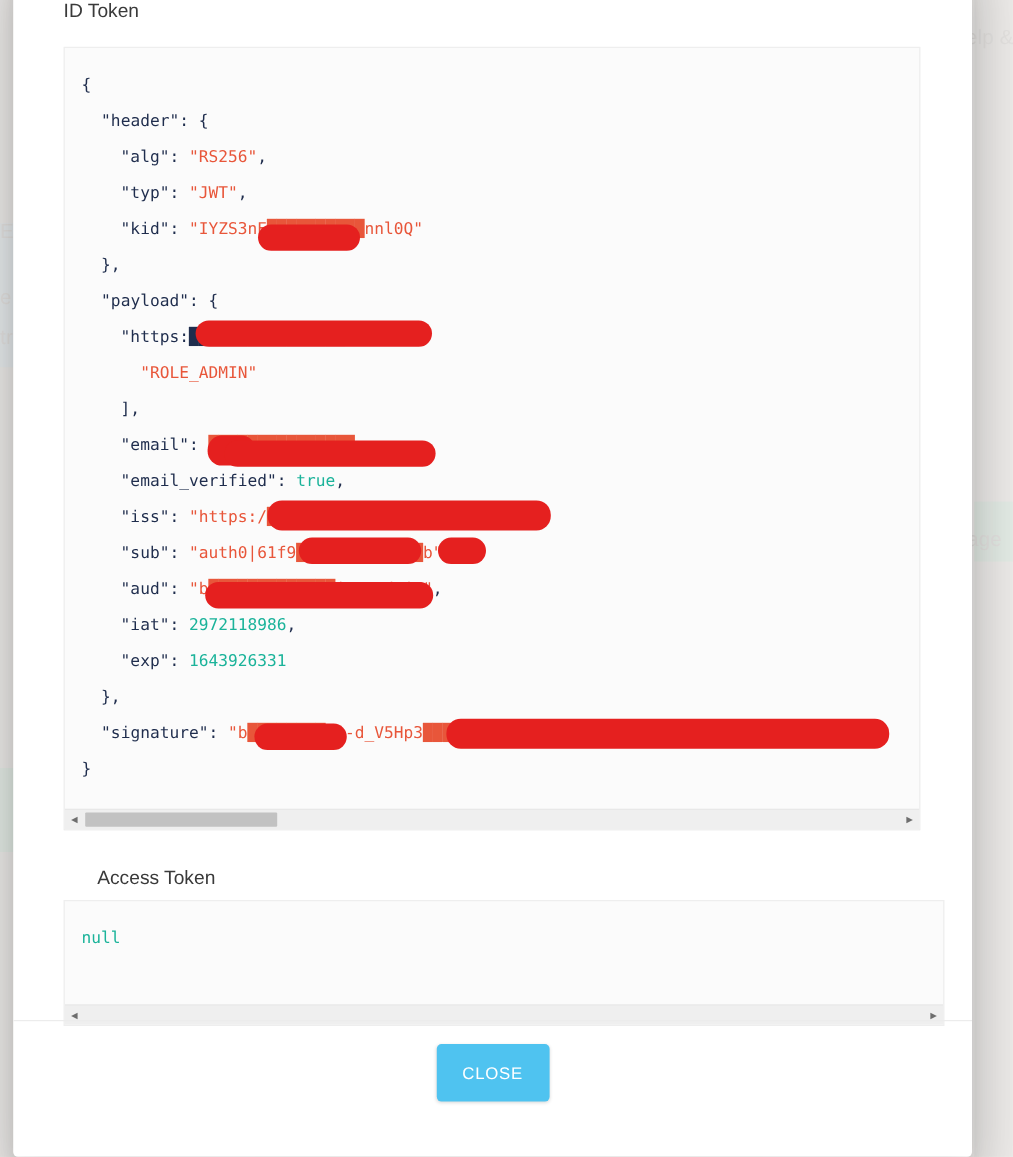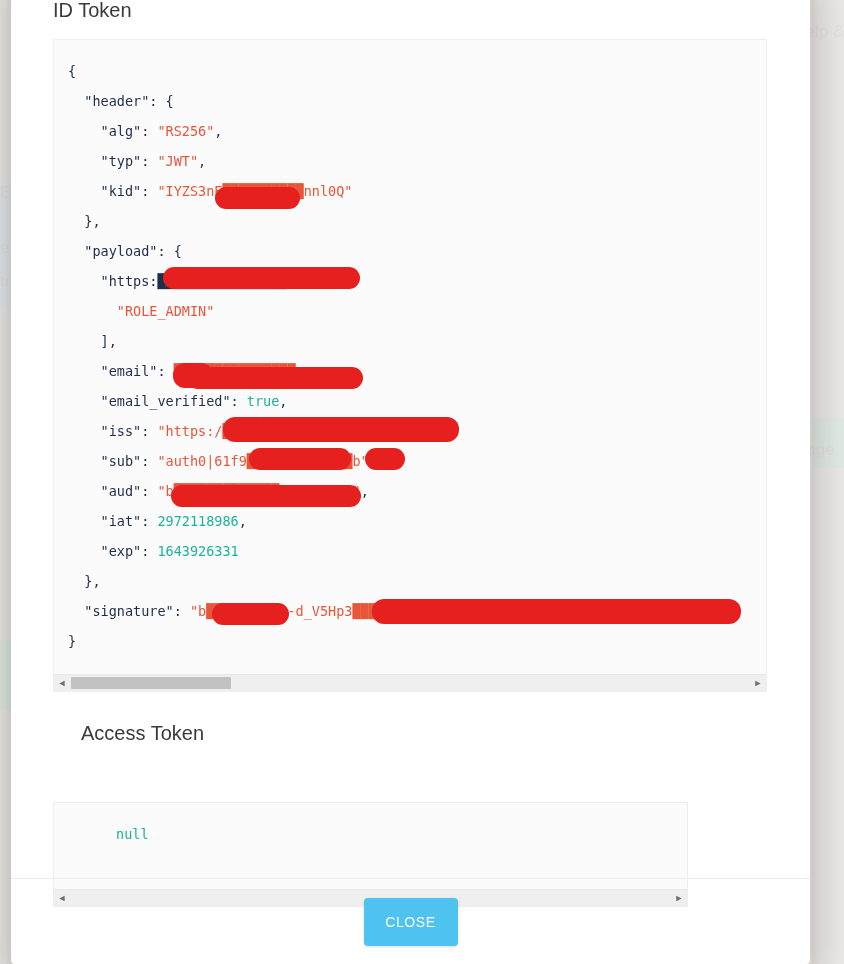--- a/index.html
+++ b/index.html
@@ -52,21 +52,21 @@
     position: absolute;
     left: 0;
     top: 0;
     width: 799px;
     height: 914px;
     box-sizing: border-box;
     padding: 0 42px;
   }
 
   .token-heading {
-    font-size: 20px;
+    font-size: 16px;
     color: #3a3a3a;
     line-height: 20px;
     font-weight: 400;
     margin: 0;
     padding: 0;
   }
 
   .code-box {
     position: relative;
     border: 1px solid #eeeeee;
@@ -123,21 +123,21 @@
     position: absolute;
     top: 2px;
     height: 12px;
     background: #c2c2c2;
     border-radius: 1px;
   }
 
   #modal-footer {
     position: absolute;
     left: 0;
-    top: 914px;
+    top: 886px;
     width: 799px;
     height: 86px;
     border-top: 1px solid #ececec;
     box-sizing: border-box;
     display: flex;
     align-items: center;
     justify-content: center;
   }
   #close-button {
     background: #4fc3f0;
@@ -206,21 +206,21 @@
         <div class="redact" style="left: 117px; top: 445px; width: 190px; height: 22px;"></div>
         <div class="redact" style="left: 158px; top: 563px; width: 77px; height: 22px;"></div>
         <div class="redact" style="left: 318px; top: 559px; width: 369px; height: 25px;"></div>
         <div class="hscroll">
           <span class="arrow-l">◄</span>
           <span class="arrow-r">►</span>
           <div class="thumb" style="left: 17px; width: 160px;"></div>
         </div>
       </div>
       <div class="token-heading" style="position: absolute; left: 42px; top: 759px; margin-left: 28px;">Access Token</div>
-      <div class="code-box" style="position: absolute; left: 42px; top: 838px; width: 635px; height: 105px; padding-left: 48px;">
+      <div class="code-box" style="position: absolute; left: 42px; top: 786px; width: 734px; height: 105px;">
         <pre class="code-pre"><span><span></span><span class="tok-null">null</span></span>
 </pre>
         <div class="hscroll">
           <span class="arrow-l">◄</span>
           <span class="arrow-r">►</span>
         </div>
       </div>
     </div>
 
   <div id="modal-footer">

